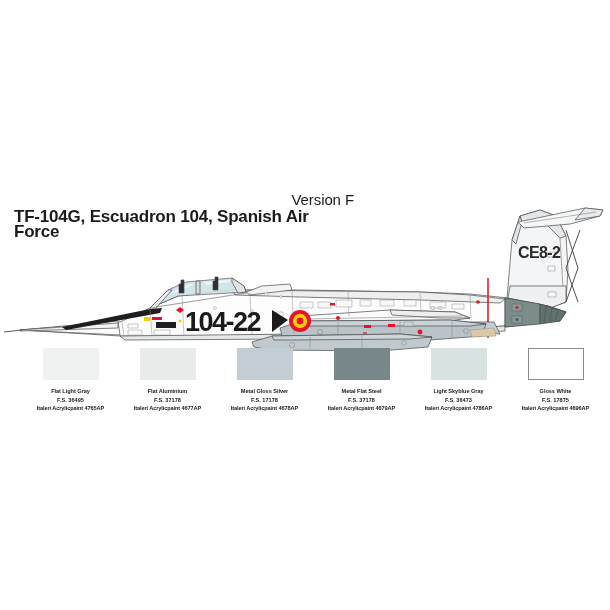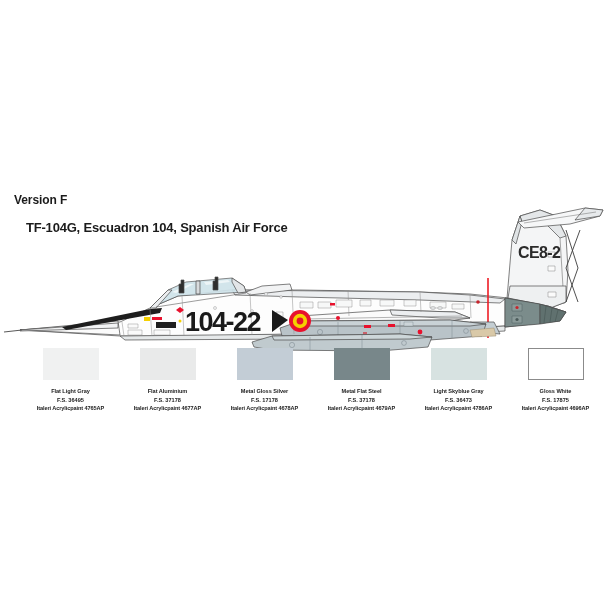--- a/index.html
+++ b/index.html
@@ -17,34 +17,35 @@
   }
 
   
   #caption {
     position: absolute;
     left: 14px;
     top: 192px;
     width: 340px;
   }
   #caption .version-title {
-    font-size: 12px;
-    font-weight: bold;
+    font-size: 15px;
+    font-weight: normal;
     color: #1b1b1b;
     letter-spacing: -0.1px;
     line-height: 16px;
     margin: 0 0 1px 0;
+    text-align: right;
   }
   #caption .subtitle {
-    font-size: 13px;
+    font-size: 17px;
     font-weight: bold;
     color: #1b1b1b;
     letter-spacing: -0.2px;
     line-height: 15px;
-    margin: 12px;
+    margin: 0;
   }
 
   
   #artwork {
     position: absolute;
     left: 0;
     top: 190px;
     width: 610px;
     height: 165px;
   }

